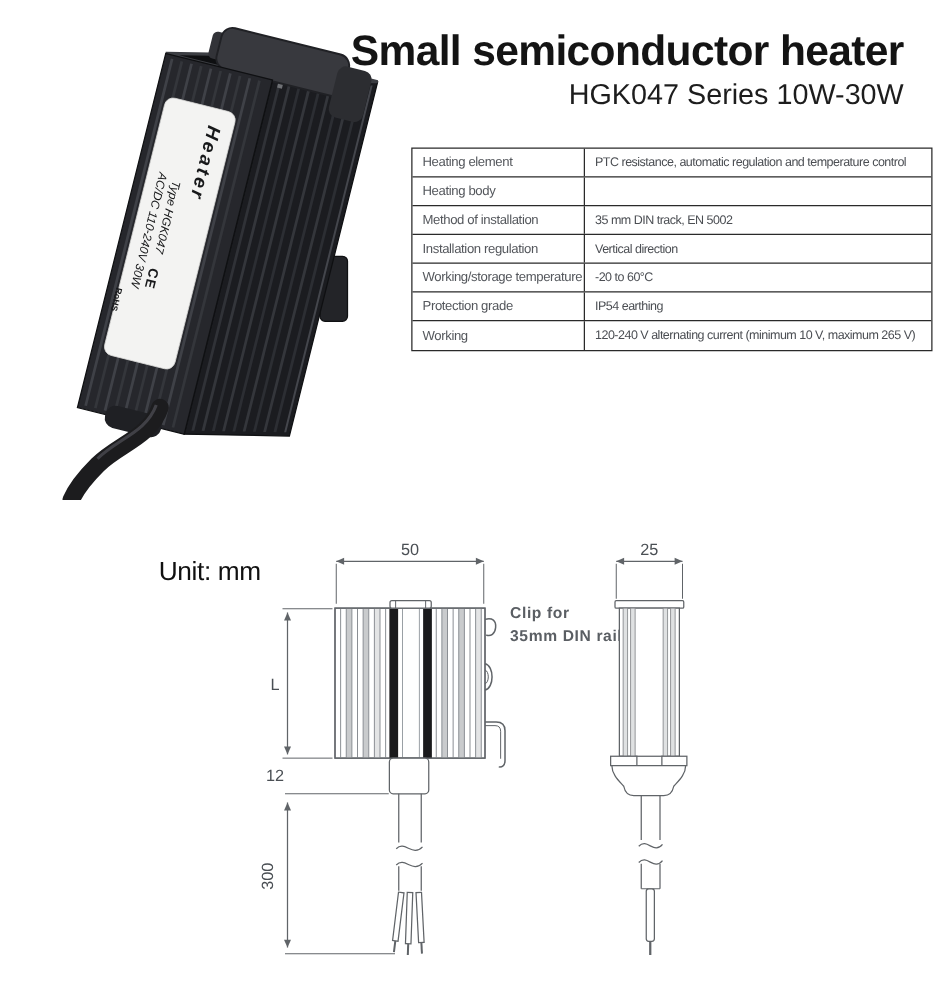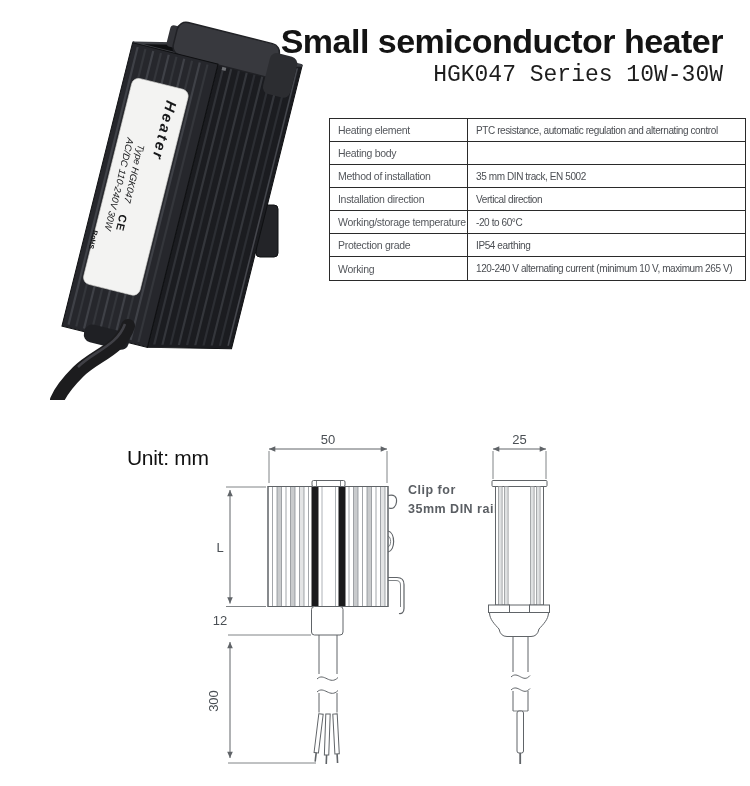--- a/index.html
+++ b/index.html
@@ -1,21 +1,21 @@
 <!DOCTYPE html>
 <html><head>
 <meta charset="utf-8">
 <style>
   html,body{margin:0;padding:0;background:#fff;}
   .page{position:relative;width:750px;height:786px;background:#fff;overflow:hidden;
         font-family:"Liberation Sans",sans-serif;}
   
   .header{position:absolute;top:22px;right:27px;text-align:right;}
   .title{font-size:34px;font-weight:600;color:#141414;line-height:1.12;letter-spacing:-.5px;margin:0;}
-  .subtitle{font-size:23px;font-weight:400;color:#1d1d1d;line-height:1.15;margin:2px 0 0 0;font-family:Liberation Mono, monospace;}
+  .subtitle{font-size:23px;font-weight:400;color:#1d1d1d;line-height:1.15;margin:2px 0 0 0;}
   
   .spec{position:absolute;left:329px;top:118px;width:417px;border:1px solid #2a2a2a;box-sizing:border-box;}
   .spec .row{display:flex;height:23px;border-bottom:1px solid #2a2a2a;box-sizing:border-box;}
   .spec .row:last-child{border-bottom:none;}
   .spec .lab{width:138px;border-right:1px solid #2a2a2a;box-sizing:border-box;display:flex;align-items:center;
              padding-left:8px;font-size:10.5px;letter-spacing:-.3px;color:#54575c;white-space:nowrap;overflow:hidden;}
   .spec .val{flex:1;display:flex;align-items:center;padding-left:8px;font-size:10px;letter-spacing:-.4px;
              color:#4b4e53;white-space:nowrap;overflow:hidden;}
   
   .unit{position:absolute;left:127px;top:403px;font-size:21px;color:#101010;letter-spacing:-.3px;margin-top:43px;}
@@ -92,31 +92,31 @@
   </svg>
 
   <div class="header">
     <div class="title">Small semiconductor heater</div>
     <div class="subtitle">HGK047 Series 10W-30W</div>
   </div>
 
   <div class="spec">
     <div class="row">
       <div class="lab">Heating element</div>
-      <div class="val">PTC resistance, automatic regulation and alternating control</div>
+      <div class="val">PTC resistance, automatic regulation and temperature control</div>
     </div>
     <div class="row">
       <div class="lab">Heating body</div>
     </div>
     <div class="row">
       <div class="lab">Method of installation</div>
       <div class="val">35 mm DIN track, EN 5002</div>
     </div>
     <div class="row">
-      <div class="lab">Installation direction</div>
+      <div class="lab">Installation regulation</div>
       <div class="val">Vertical direction</div>
     </div>
     <div class="row">
       <div class="lab">Working/storage temperature</div>
       <div class="val">-20 to 60°C</div>
     </div>
     <div class="row">
       <div class="lab">Protection grade</div>
       <div class="val">IP54 earthing</div>
     </div>

